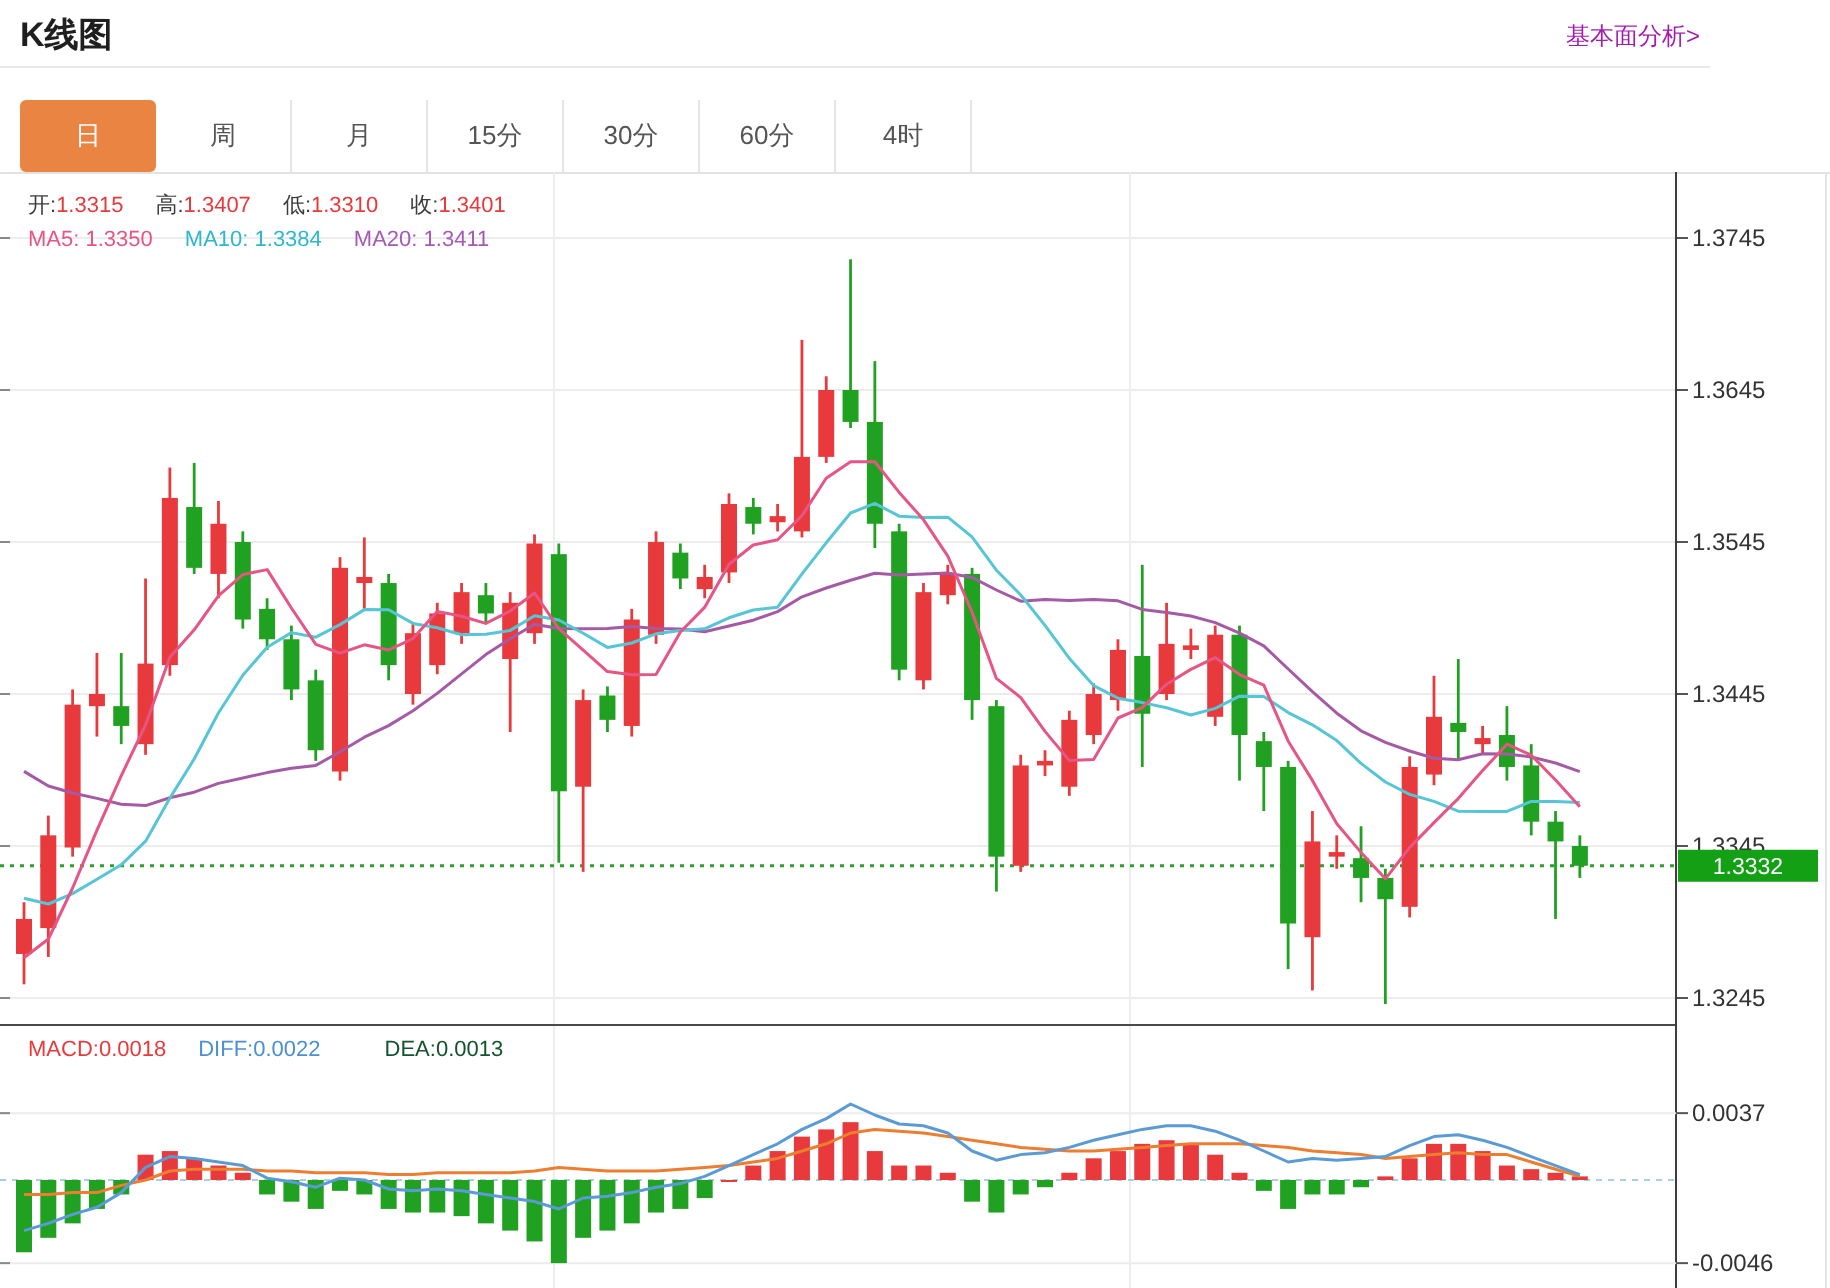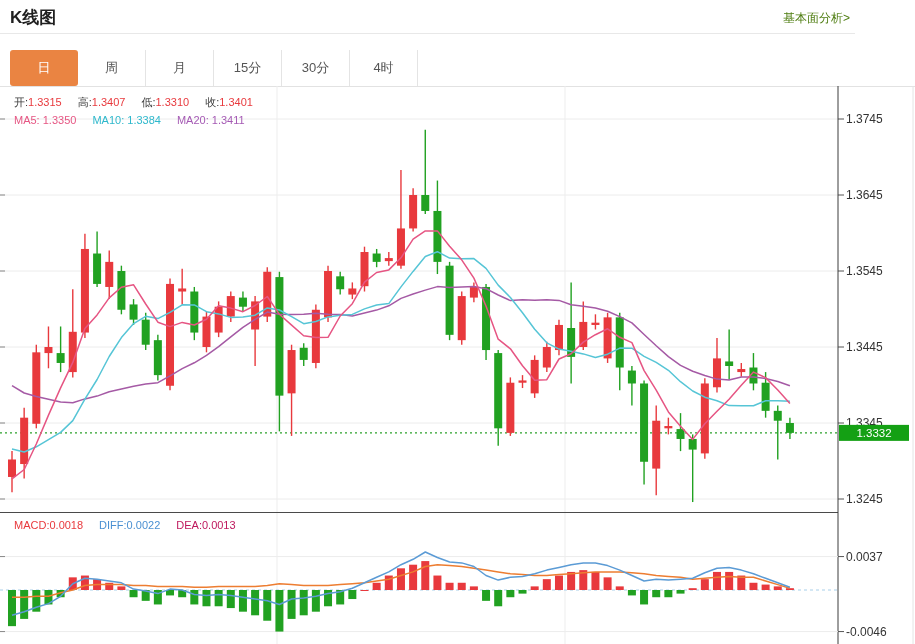--- a/index.html
+++ b/index.html
@@ -1,38 +1,38 @@
 <!DOCTYPE html>
 <html><head>
 <meta charset="utf-8">
 <style>
   html,body{margin:0;padding:0;background:#fff;}
   body{width:915px;height:644px;position:relative;overflow:hidden;
        font-family:"Liberation Sans","DejaVu Sans",sans-serif;}
   .header{position:absolute;left:0;top:0;width:855px;height:33px;
           border-bottom:1px solid #e8e8e8;background:#fff;}
   .title{position:absolute;left:10px;top:6px;font-size:17px;font-weight:bold;color:#1f1f1f;}
-  .fund-link{position:absolute;right:5px;top:10px;font-size:12px;color:#4d7c0f;cursor:pointer;}
+  .fund-link{position:absolute;right:5px;top:10px;font-size:12px;color:#a21caf;cursor:pointer;}
   .tabs{position:absolute;left:10px;top:50px;height:36px;display:flex;z-index:3;}
   .tab{width:68px;height:36px;line-height:36px;text-align:center;font-size:13px;color:#555;
        background:#fff;border-right:1px solid #e4e4e4;cursor:pointer;box-sizing:border-box;}
   .tab.active{background:#ea8442;color:#fff;border-right:none;border-radius:3px;}
   .tabbar-border{position:absolute;left:0;top:86px;width:915px;height:1px;background:#e2e2e2;}
   .legend{position:absolute;left:14px;font-size:11px;display:flex;z-index:2;white-space:nowrap;}
   .legend .pair{margin-right:16px;}
   .lbl{color:#3c3c3c;}
   .row-ohlc{top:95px;}
   .row-ma{top:114px;justify-content:space-between;}
   .row-macd{top:519px;}
   .val-red{color:#e8393d;}
   .c-ma5{color:#e65583;}
   .c-ma10{color:#2eb8cc;}
   .c-ma20{color:#a55ab4;}
   .c-diff{color:#4a90d2;}
-  .c-dea{color:#be185d;}
+  .c-dea{color:#14532d;margin-left:16px;}
   #chart{position:absolute;left:0;top:0;z-index:1;}
   #chart text{font-family:"Liberation Sans","DejaVu Sans",sans-serif;}
 </style>
 </head>
 <body>
 
 <svg id="chart" width="915" height="644">
     <line x1="0" y1="119" x2="838" y2="119" stroke="#ececec" stroke-width="1"></line>
     <line x1="0" y1="119" x2="5" y2="119" stroke="#888" stroke-width="1"></line>
     <line x1="838" y1="119" x2="844" y2="119" stroke="#555" stroke-width="1"></line>
@@ -280,20 +280,21 @@
   <div class="title">K线图</div>
   <div class="fund-link">基本面分析&gt;</div>
 </div>
 
 <div class="tabs" id="tabbar">
     <div class="tab active">日</div>
     <div class="tab">周</div>
     <div class="tab">月</div>
     <div class="tab">15分</div>
     <div class="tab">30分</div>
+    <div class="tab">60分</div>
     <div class="tab">4时</div>
   </div>
 <div class="tabbar-border"></div>
 
 <div class="legend row-ohlc">
   <span class="pair"><span class="lbl">开:</span><span class="val-red">1.3315</span></span>
   <span class="pair"><span class="lbl">高:</span><span class="val-red">1.3407</span></span>
   <span class="pair"><span class="lbl">低:</span><span class="val-red">1.3310</span></span>
   <span class="pair"><span class="lbl">收:</span><span class="val-red">1.3401</span></span>
 </div>

